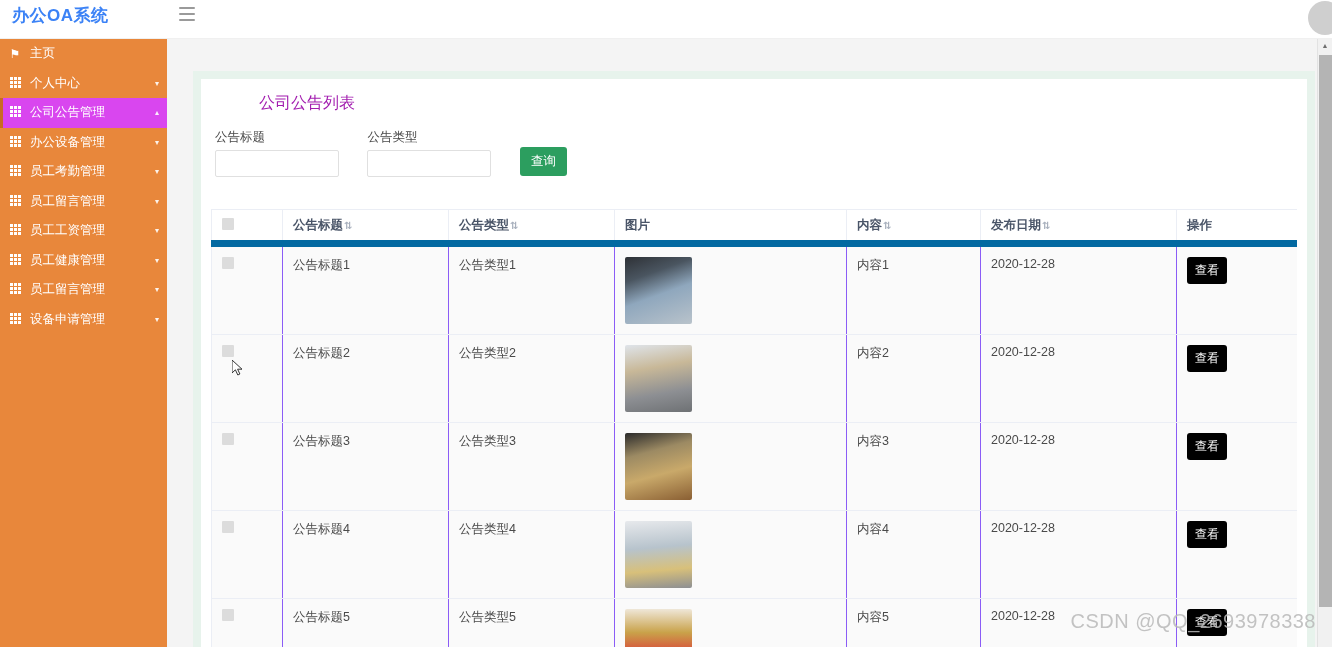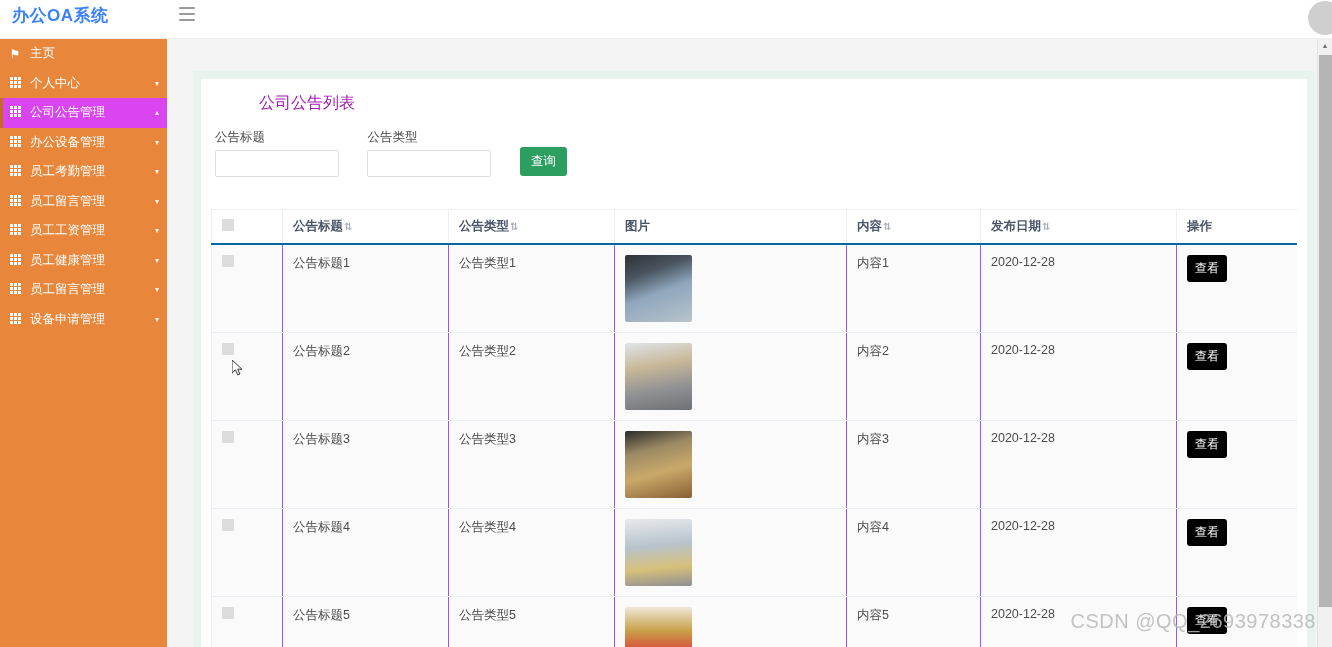--- a/index.html
+++ b/index.html
@@ -131,21 +131,21 @@
   
   .table-wrap {
     position: absolute; left: 10px; top: 130px;
     width: 1086px; height: 475px;
     overflow: hidden;
   }
   table.data { border-collapse: collapse; width: 1086px; table-layout: fixed; }
   table.data th {
     height: 34px;
     background: #ffffff;
-    border-bottom: 2px solid #0369a1;
+    border-bottom: 7px solid #0369a1;
     border-right: 1px solid #ebeef5;
     border-top: 1px solid #ebeef5;
     font-size: 12.5px; color: #4a5568; font-weight: bold;
     text-align: left; padding: 0 10px;
     box-sizing: border-box;
   }
   table.data th:first-child { border-left: 1px solid #ebeef5; }
   table.data td {
     height: 84px;
     vertical-align: top;

